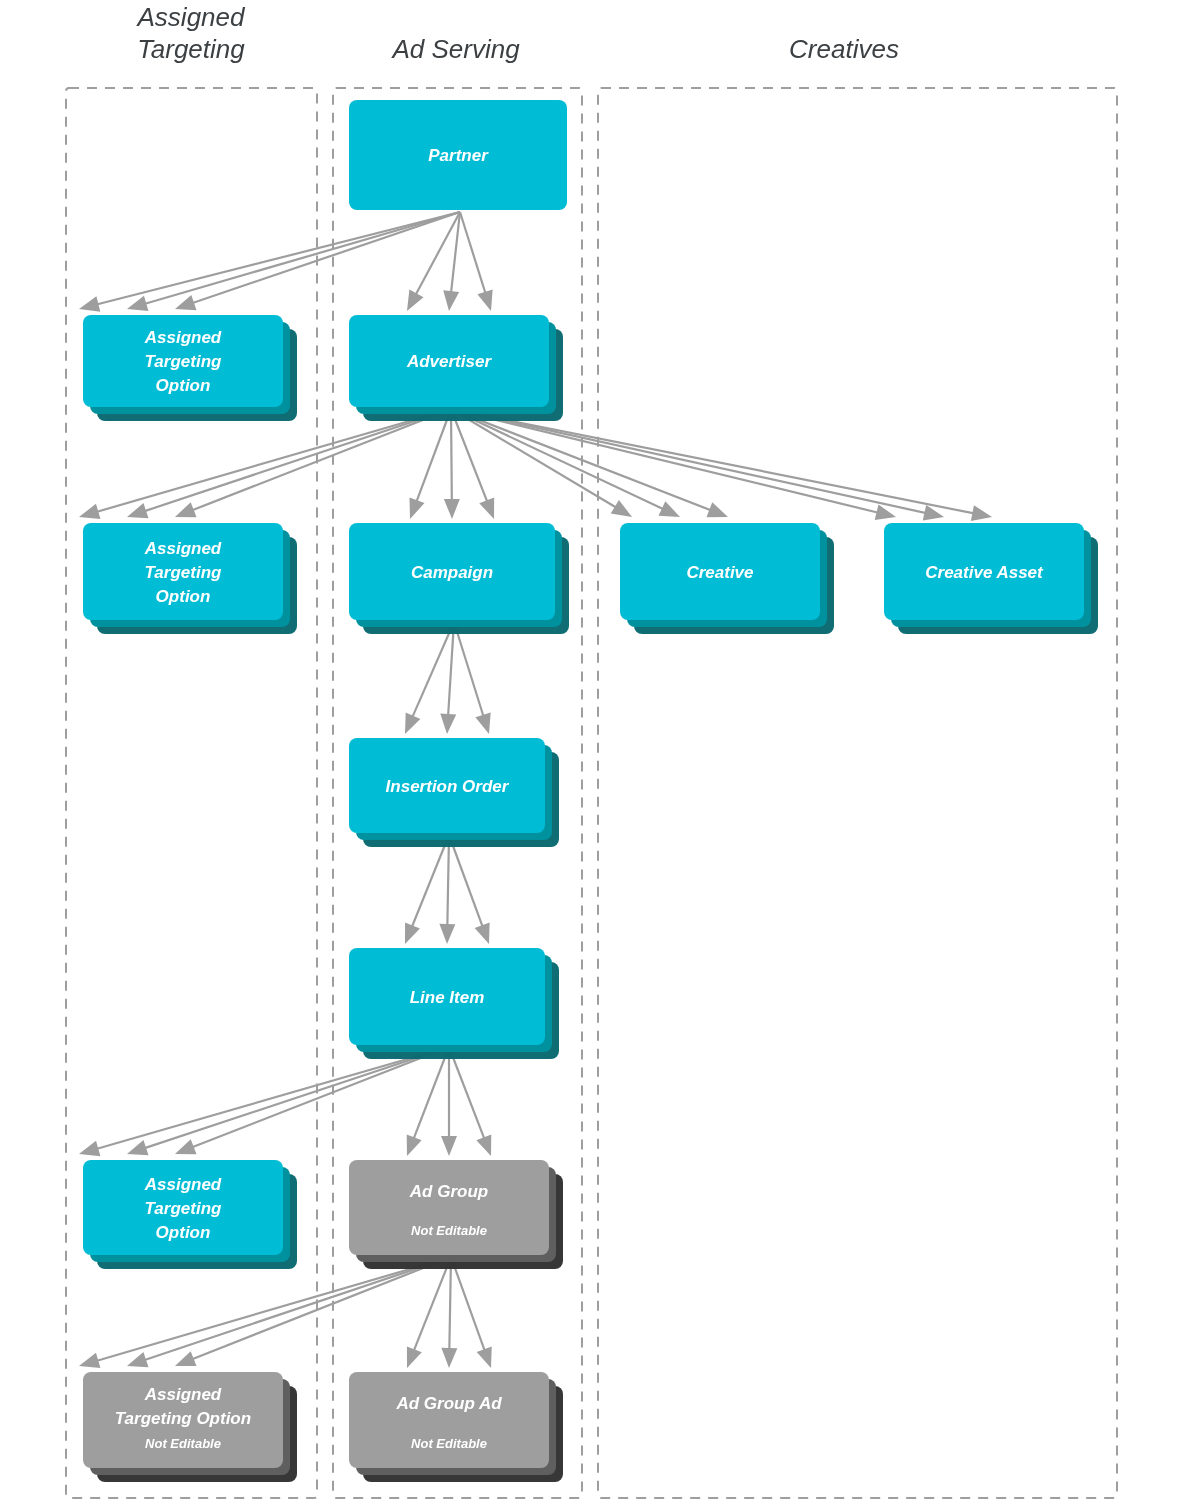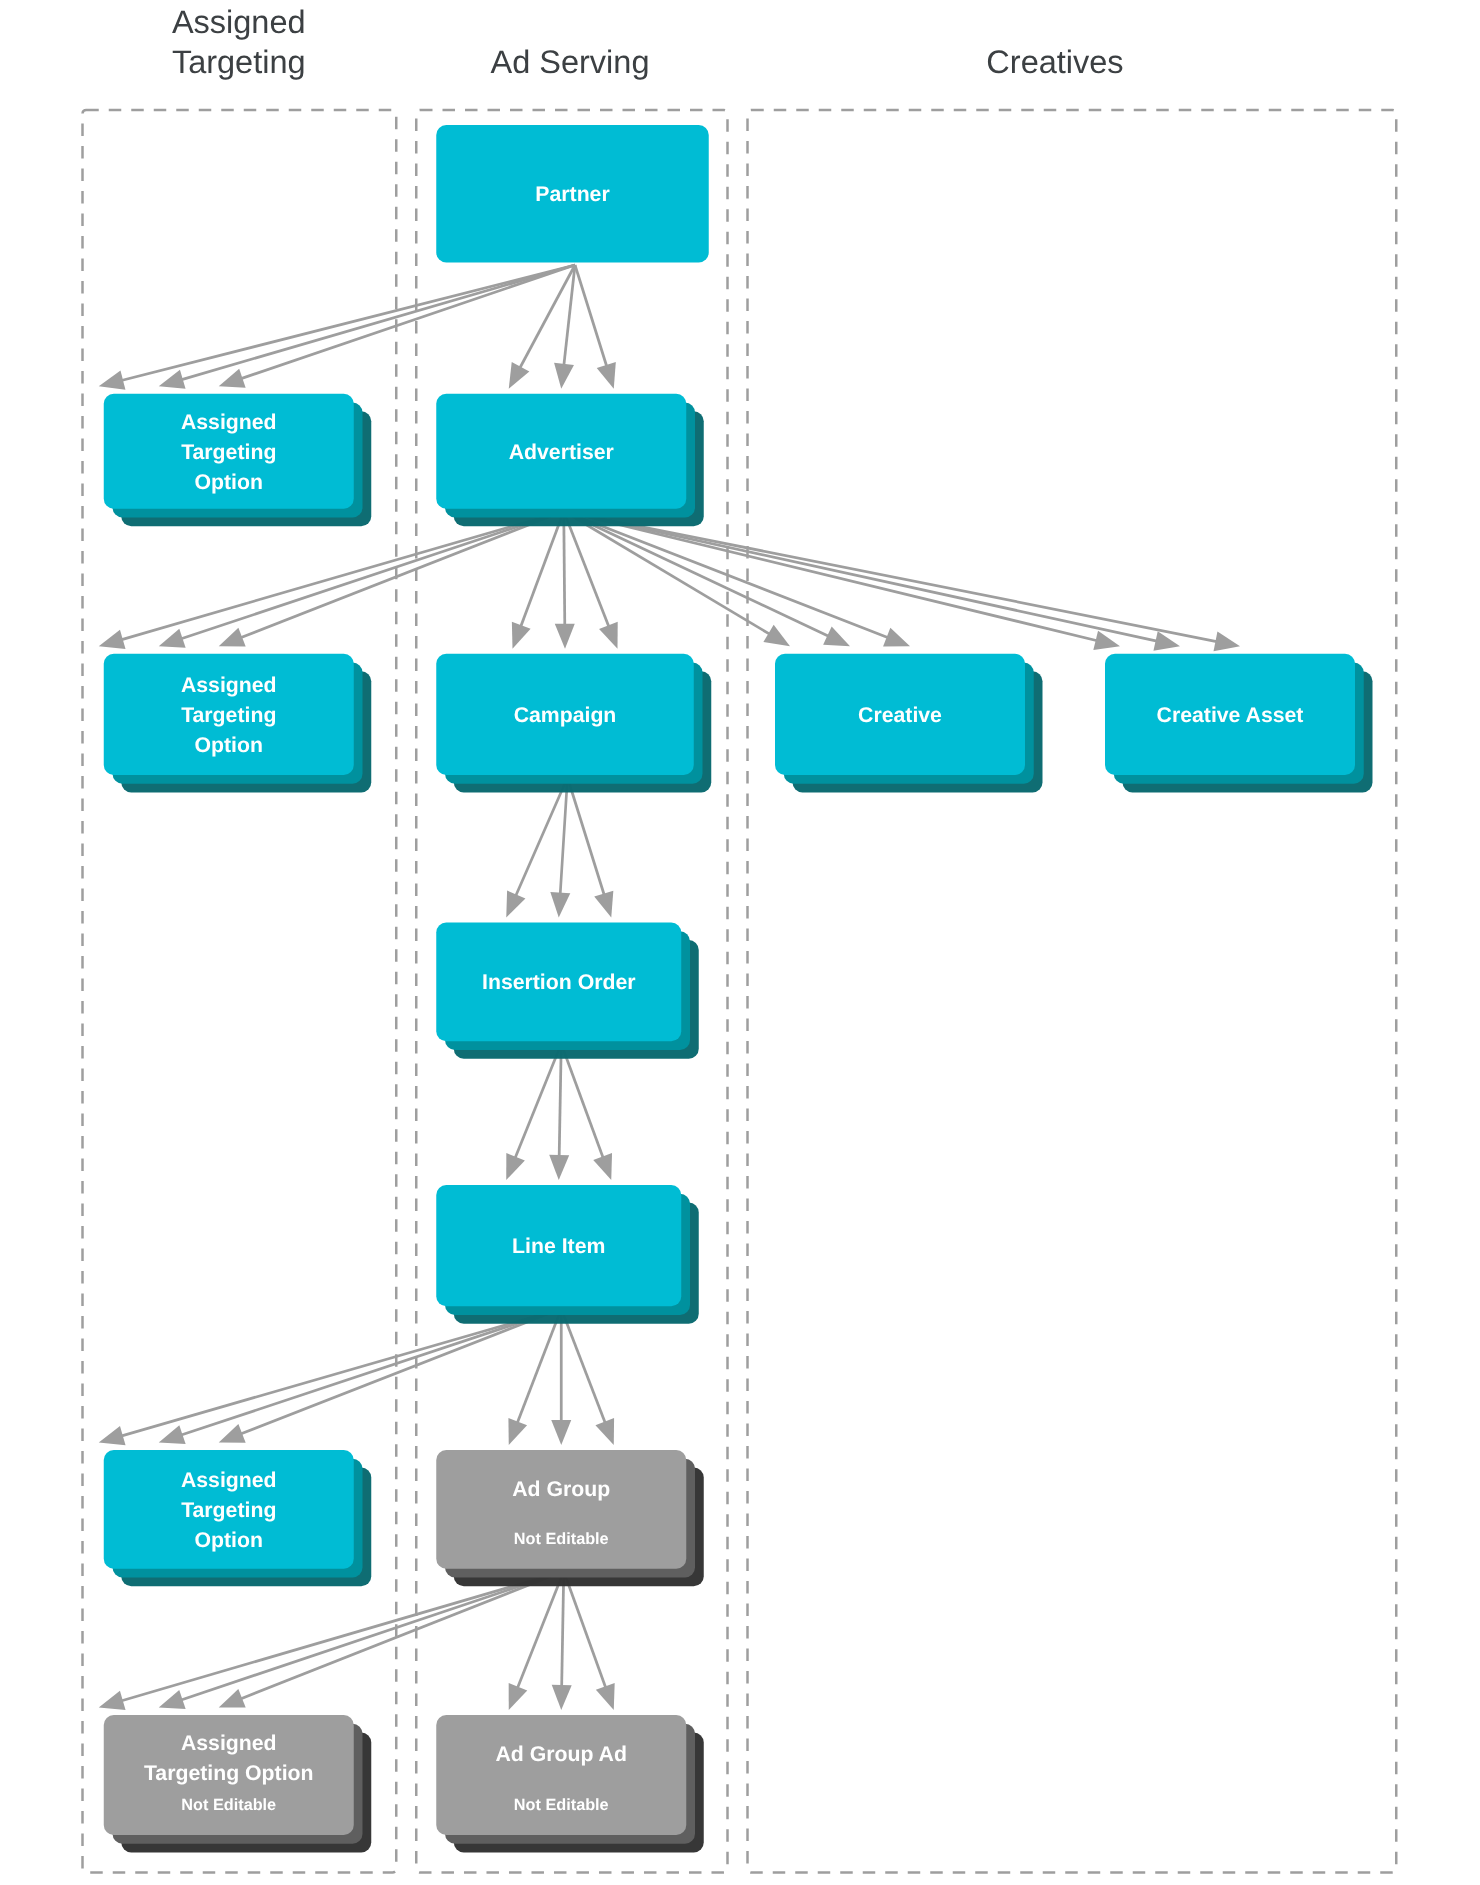--- a/index.html
+++ b/index.html
@@ -1,18 +1,18 @@
 <!DOCTYPE html>
 <html><head>
 <meta charset="utf-8">
 <style>
   html,body{margin:0;padding:0;background:#ffffff;}
   body{width:1184px;height:1508px;overflow:hidden;
        font-family:"Liberation Sans",sans-serif;}
-  #stage{position:relative;width:1184px;height:1508px;}
+  #stage{position:relative;width:1184px;height:1508px;font-style:italic;}
   svg#diagram{position:absolute;left:0;top:0;width:1184px;height:1508px;}
   .col-title{fill:#3c4043;font-size:26px;font-family:"Liberation Sans",sans-serif;}
   .node-label{fill:#ffffff;font-weight:bold;font-size:17px;
               font-family:"Liberation Sans",sans-serif;}
   .node-sub{fill:#ffffff;font-weight:bold;font-size:13px;
             font-family:"Liberation Sans",sans-serif;}
   .group-frame{fill:none;stroke:#9e9e9e;stroke-width:2;
                stroke-dasharray:10 8;}
   .edge{stroke:#9e9e9e;stroke-width:2.2;fill:none;}
   .arrowhead{fill:#9e9e9e;}

